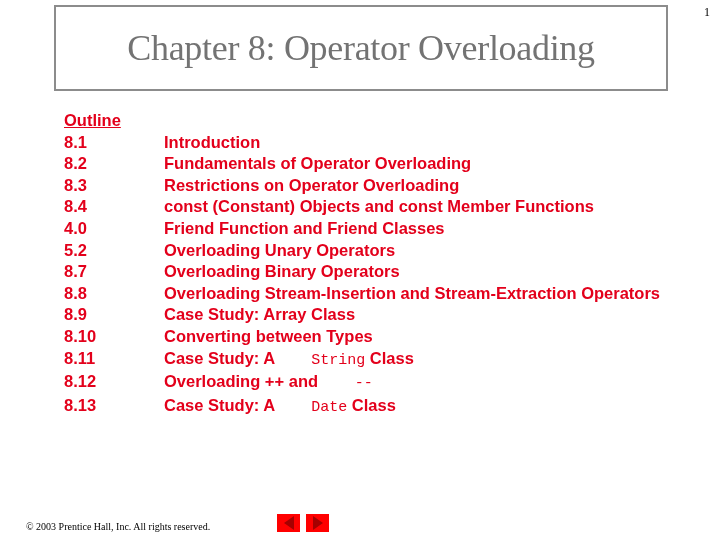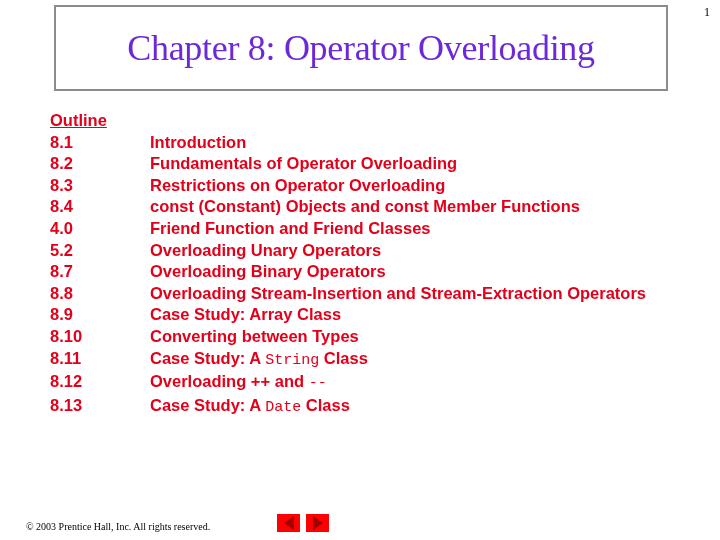--- a/index.html
+++ b/index.html
@@ -9,36 +9,36 @@
       font-family: "Liberation Sans", sans-serif;
     }
     .title-box {
       position: absolute; left: 54px; top: 5px;
       width: 610px; height: 82px;
       border: 2px solid #8c8c8c; box-sizing: content-box;
       display: flex; align-items: center; justify-content: center;
     }
     .title {
       font-family: "Liberation Serif", serif;
-      font-size: 36px; color: #6d28d9; margin: 0; font-weight: normal;
+      font-size: 36px; color: #737373; margin: 0; font-weight: normal;
       letter-spacing: -0.3px;
     }
     .page-num {
       position: absolute; left: 704px; top: 5px;
       font-family: "Liberation Serif", serif; font-size: 12px; color: #000;
     }
     .outline {
-      position: absolute; left: 50px; top: 110px;
+      position: absolute; left: 64px; top: 110px;
       color: #e3001b; font-weight: bold; font-size: 16.5px;
       line-height: 21.6px;
     }
     .outline-head { text-decoration: underline; }
     .row { display: flex; white-space: nowrap; gap: 28px; }
     .num { width: 72px; }
-    .mono { font-family: "Liberation Mono", monospace; font-weight: normal; font-size: 15px; }
+    .mono { font-family: "Liberation Mono", monospace; font-weight: normal; font-size: 15px; margin-left: 32px; }
     .footer {
       position: absolute; left: 26px; top: 521px;
       font-family: "Liberation Serif", serif; font-size: 10px; color: #000;
     }
     .nav-btn {
       position: absolute; top: 514px; width: 23px; height: 18px;
       background: #ff0000; display: flex; align-items: center; justify-content: center;
       cursor: pointer;
     }
     .nav-prev { left: 277px; }

